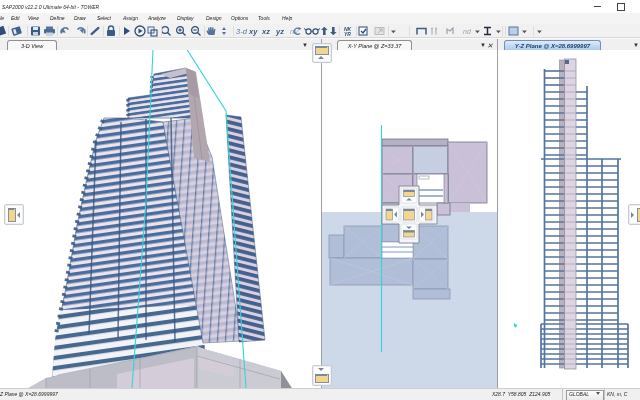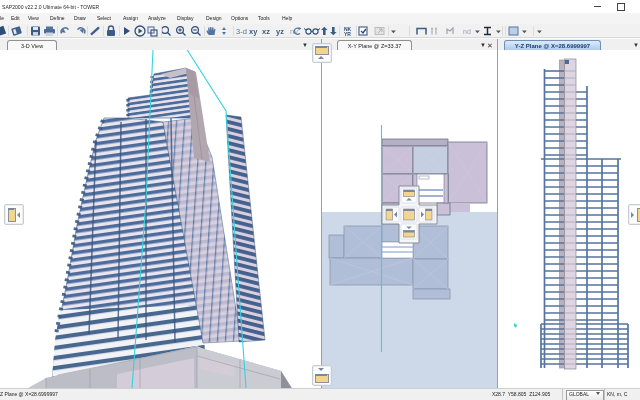--- a/index.html
+++ b/index.html
@@ -1,18 +1,18 @@
 <!DOCTYPE html>
 <html><head>
 <meta charset="utf-8">
 <style>
   html,body{margin:0;padding:0;width:640px;height:400px;overflow:hidden;
     font-family:"Liberation Sans",sans-serif;background:#fff;}
   .abs{position:absolute;}
-  #page{position:relative;width:640px;height:400px;background:#fff;}
+  #page{position:relative;width:640px;height:400px;background:#fff;font-style:italic;}
   
   #titlebar{left:0;top:0;width:640px;height:13px;background:#fff;}
   #titletext{left:2px;top:4px;font-size:5.1px;color:#2b2b2b;letter-spacing:0px;}
   #menubar{left:0;top:13px;width:640px;height:11px;background:#f4f4f4;font-size:5px;color:#1a1a1a;}
   #toolbar{left:0;top:24px;width:640px;height:13px;background:#f1f1f1;border-bottom:1px solid #d9d9d9;}
   #gapband{left:0;top:38px;width:640px;height:1px;background:#fafafa;}
   #tabrow{left:0;top:39px;width:640px;height:11px;background:#f0f0f0;border-bottom:1px solid #a8a8a8;}
   .mi{position:absolute;top:2px;}
   #status{left:0;top:388px;width:640px;height:12px;background:#f0f0f0;border-top:1px solid #cfcfcf;font-size:5px;color:#222;}
   .vdiv{position:absolute;top:39px;height:349px;width:1px;background:#9e9ea6;}

